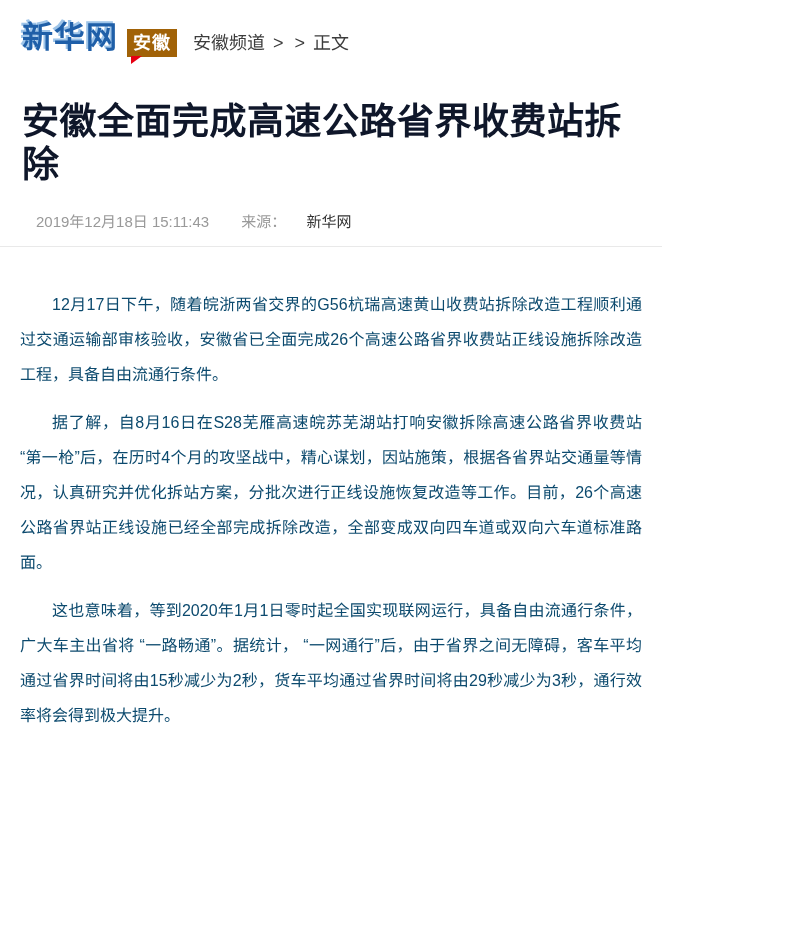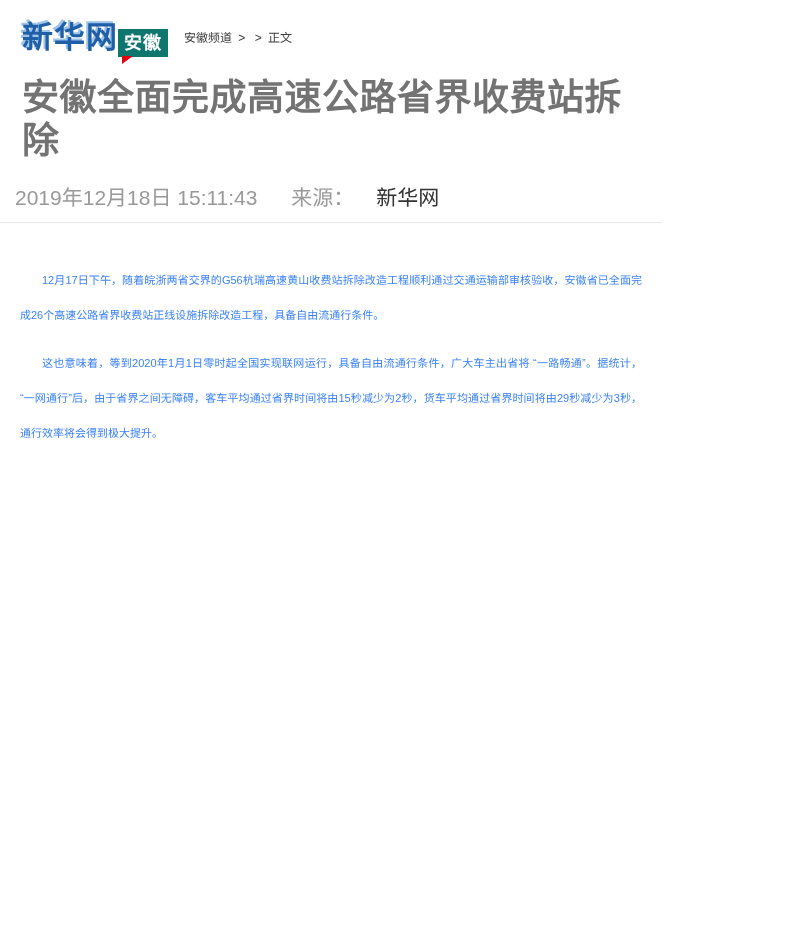--- a/index.html
+++ b/index.html
@@ -26,86 +26,87 @@
     font-weight: bold;
     color: #1f5fa8;
     letter-spacing: 1px;
     line-height: 1;
     text-shadow: -2px -2px 0 #9ec4e8;
     cursor: pointer;
     text-decoration: none;
   }
   .region-badge {
     position: relative;
+    margin-left: 9px;
     margin-top: 7px;
-    background: #0f766e;
+    background: #a16207;
     color: #ffffff;
     font-size: 18px;
     font-weight: bold;
     line-height: 1;
     padding: 5px 6px 5px 6px;
     letter-spacing: 1px;
     cursor: pointer;
   }
   .badge-tail {
     position: absolute;
     left: 4px;
     bottom: -7px;
     width: 0; height: 0;
     border-top: 8px solid #e60012;
     border-right: 11px solid transparent;
   }
   .breadcrumb {
     margin-left: 16px;
     margin-top: 6px;
-    font-size: 12px;
+    font-size: 18px;
     color: #3c3c3c;
   }
   .breadcrumb a {
     color: #3c3c3c;
     text-decoration: none;
     cursor: pointer;
   }
   .breadcrumb .sep { margin: 0 3px; }
 
   
   .article-title {
-    margin: 20px 20px 0 22px;
+    margin: 44px 20px 0 22px;
     font-size: 37px;
     line-height: 1.15;
     font-weight: bold;
-    color: #737373;
+    color: #0f172a;
     letter-spacing: 0.5px;
   }
   .article-meta {
-    margin: 26px 20px 0 15px;
-    font-size: 21px;
+    margin: 26px 20px 0 36px;
+    font-size: 15px;
     color: #999999;
     line-height: 20px;
   }
   .article-meta .source-label { margin-left: 28px; }
   .article-meta .source-name { margin-left: 16px; color: #333333; }
 
   .divider {
     margin-top: 14px;
     border-bottom: 1px solid #e9e9e9;
     height: 0;
     width: 100%;
   }
 
   
   .article-body {
     margin-top: 40px;
     padding: 0 20px;
   }
   .article-body p {
     margin: 0 0 13px 0;
-    font-size: 11px;
+    font-size: 16px;
     line-height: 35px;
-    color: #3b82f6;
+    color: #0c4a6e;
     text-align: justify;
     text-indent: 2em;
   }
 </style>
 </head>
 <body>
 
 <div class="page">
 
   <header class="site-header">
@@ -127,16 +128,17 @@
   <div class="article-meta">
     <span class="date">2019年12月18日 15:11:43</span>
     <span class="source-label">来源：</span>
     <span class="source-name">新华网</span>
   </div>
 
   <div class="divider"></div>
 
   <article class="article-body">
     <p>12月17日下午，随着皖浙两省交界的G56杭瑞高速黄山收费站拆除改造工程顺利通过交通运输部审核验收，安徽省已全面完成26个高速公路省界收费站正线设施拆除改造工程，具备自由流通行条件。</p>
+    <p>据了解，自8月16日在S28芜雁高速皖苏芜湖站打响安徽拆除高速公路省界收费站 “第一枪”后，在历时4个月的攻坚战中，精心谋划，因站施策，根据各省界站交通量等情况，认真研究并优化拆站方案，分批次进行正线设施恢复改造等工作。目前，26个高速公路省界站正线设施已经全部完成拆除改造，全部变成双向四车道或双向六车道标准路面。</p>
     <p>这也意味着，等到2020年1月1日零时起全国实现联网运行，具备自由流通行条件，广大车主出省将 “一路畅通”。据统计， “一网通行”后，由于省界之间无障碍，客车平均通过省界时间将由15秒减少为2秒，货车平均通过省界时间将由29秒减少为3秒，通行效率将会得到极大提升。</p>
   </article>
 
 </div>
 
 </body></html>

